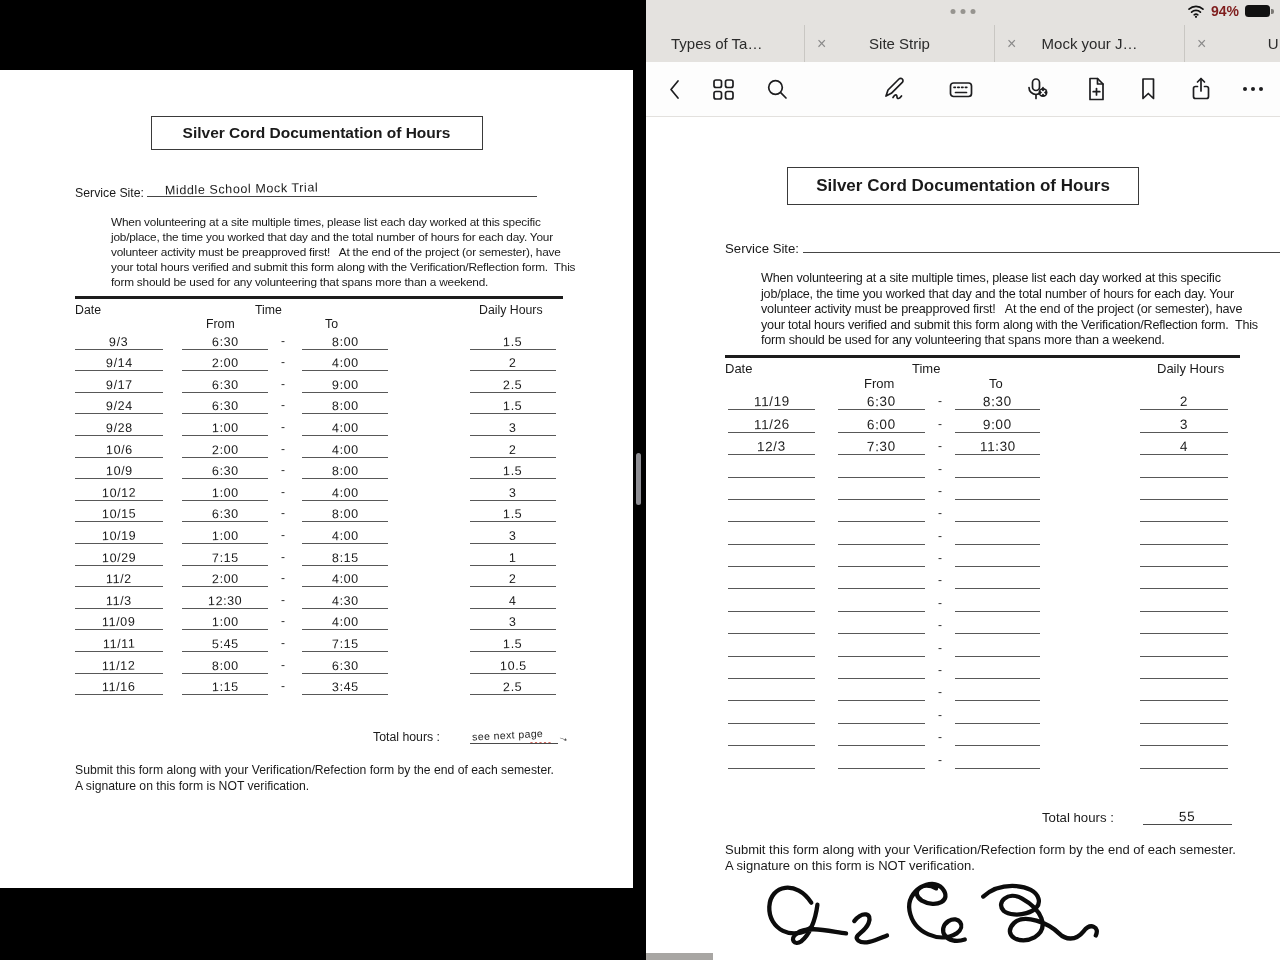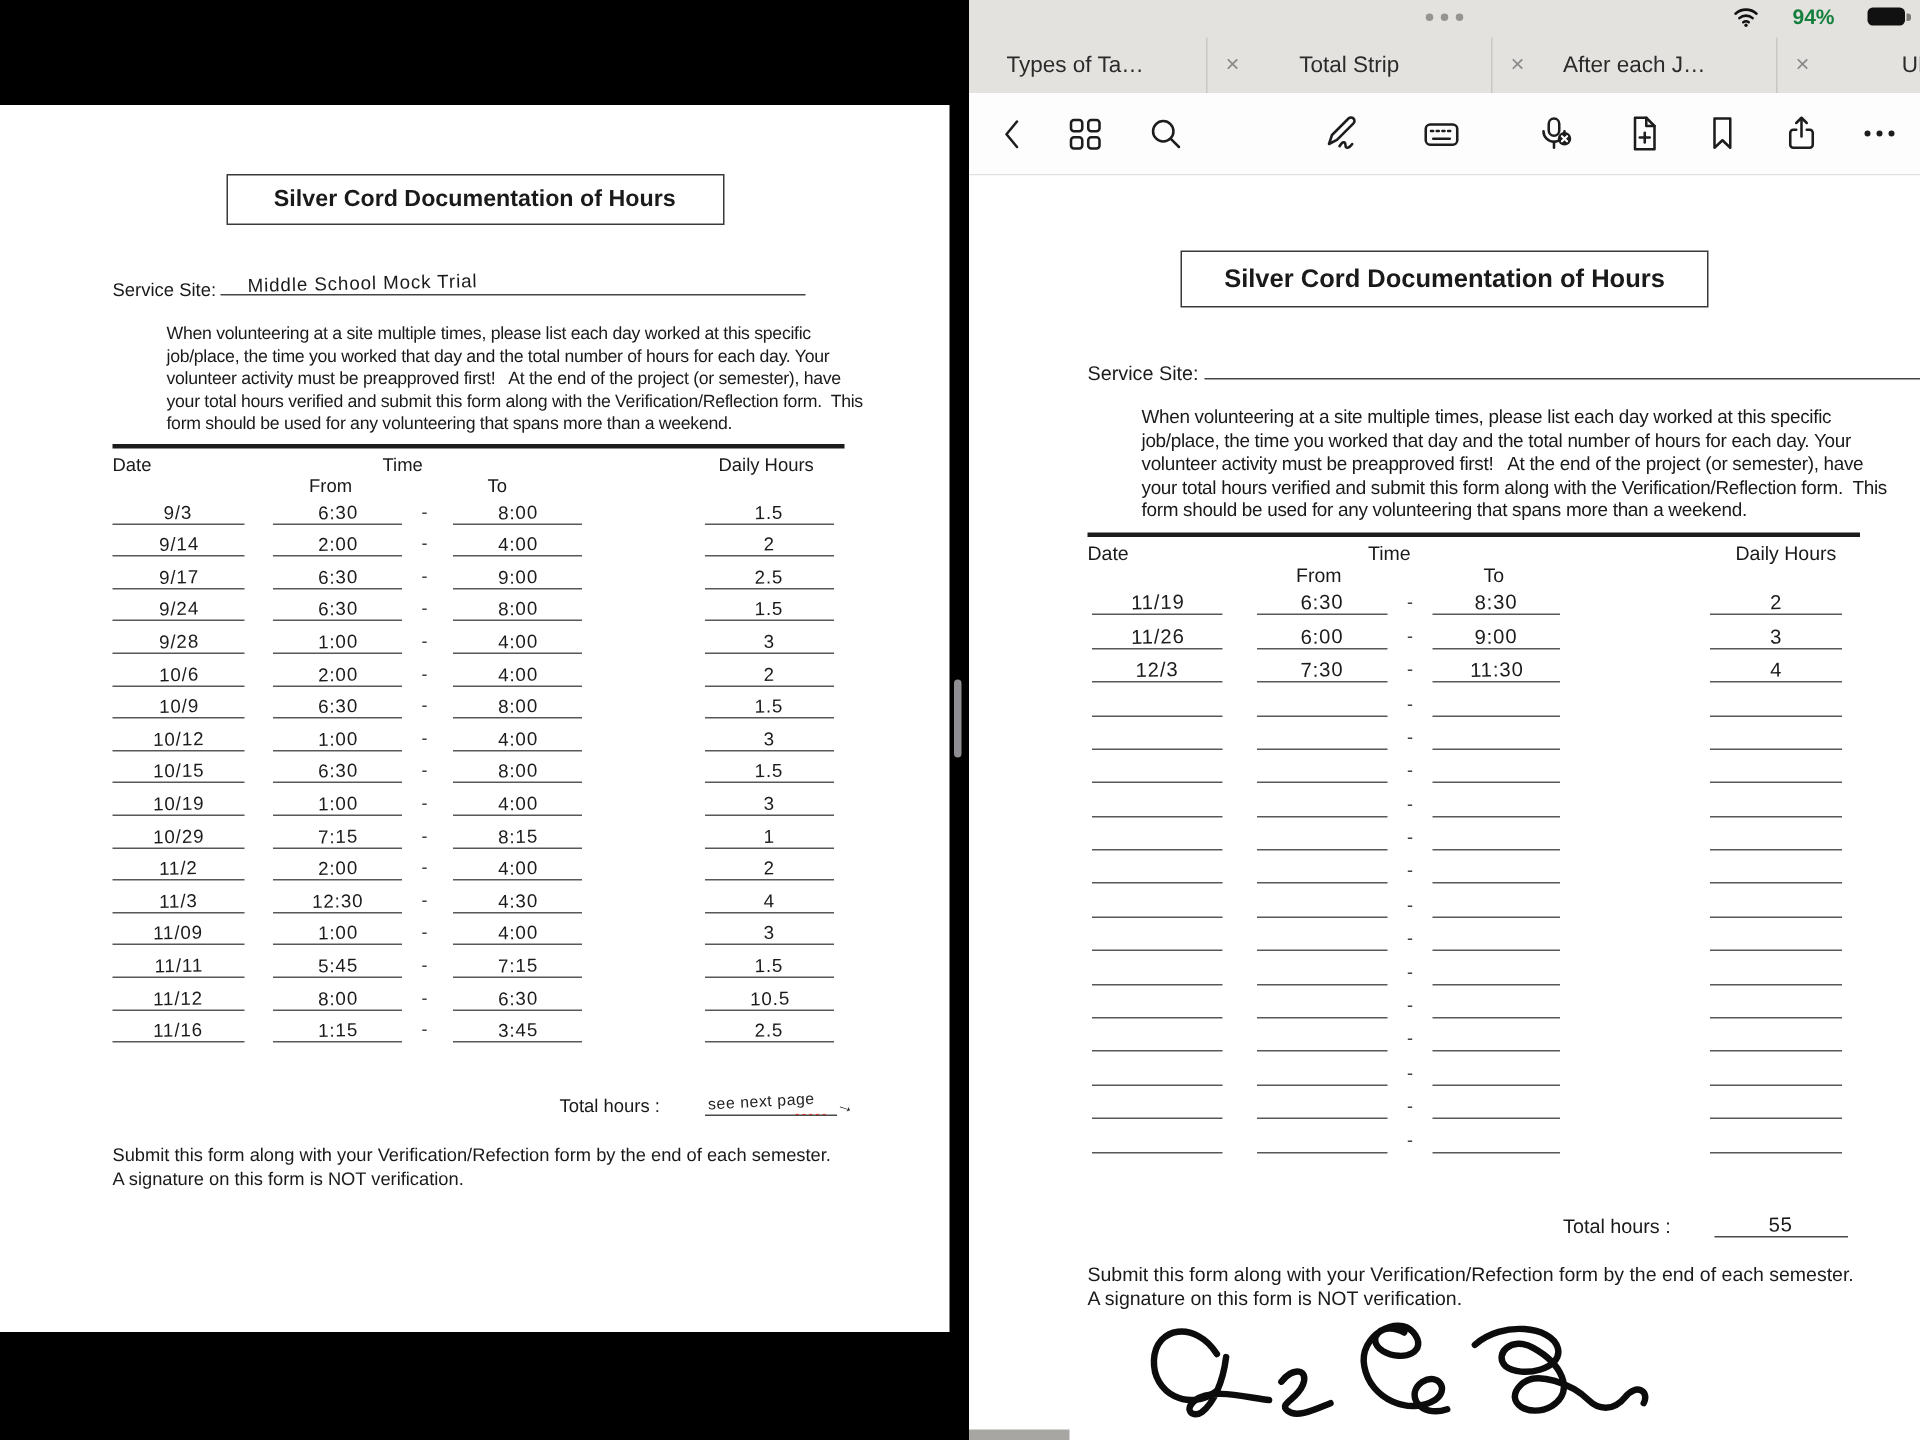--- a/index.html
+++ b/index.html
@@ -10,21 +10,21 @@
   .left-pane { position:absolute; left:0; top:0; width:646px; height:960px; background:#000; }
   .left-page { position:absolute; left:0; top:70px; width:633px; height:818px; background:#fff; color:#1a1a1a; }
   .scroll-pill { position:absolute; left:636px; top:453px; width:5px; height:52px; border-radius:3px; background:#8e8e93; }
 
   
   .right-pane { position:absolute; left:646px; top:0; width:634px; height:960px; background:#fff; overflow:hidden; }
   .topbars { position:absolute; left:0; top:0; width:100%; height:62px; background:#e4e2df; }
   .statusbar { position:absolute; left:0; top:0; width:100%; height:25px; }
   .multidots { position:absolute; left:50%; top:9px; transform:translateX(-50%); display:flex; gap:5px; }
   .multidots i { width:5px; height:5px; border-radius:50%; background:#96948f; }
-  .status-right { position:absolute; right:10px; top:3px; display:flex; align-items:center; gap:22px; color:#15803d; font-size:14px; font-weight:600;}
+  .status-right { position:absolute; right:10px; top:3px; display:flex; align-items:center; gap:6px; color:#7f1d1d; font-size:14px; font-weight:600;}
   .battery { position:relative; width:25px; height:12px; background:#111; border-radius:3.5px; }
   .battery:after { content:""; position:absolute; right:-3.5px; top:3.5px; width:2.5px; height:5px; background:#7c7a76; border-radius:0 2px 2px 0; }
   .tabbar { position:absolute; left:16px; top:25px; width:100%; height:37px; display:flex; }
   .tab { position:relative; height:100%; display:flex; align-items:center; justify-content:center;
     font-size:15px; color:#2b2b2b; border-left:1px solid #c9c7c3; overflow:hidden; flex:0 0 190px; }
   .tab:first-child { flex:0 0 142px; border-left:none; justify-content:flex-start; padding-left:9px; }
   .tab-close { position:absolute; left:12px; top:50%; transform:translateY(-50%); color:#8a8a8a; font-size:16px; line-height:1; }
   .tab:first-child .tab-close { display:none; }
   .tab-label { white-space:nowrap; }
 
@@ -438,26 +438,26 @@
       </div>
     </div>
     <div class="tabbar">
   <div class="tab">
 
     <span class="tab-label">Types of Ta…</span>
   </div>
 
   <div class="tab">
     <span class="tab-close">×</span>
-    <span class="tab-label">Total Strip</span>
+    <span class="tab-label">Site Strip</span>
   </div>
 
   <div class="tab">
     <span class="tab-close">×</span>
-    <span class="tab-label">After each J…</span>
+    <span class="tab-label">Mock your J…</span>
   </div>
 
   <div class="tab">
     <span class="tab-close">×</span>
     <span class="tab-label">UM</span>
   </div>
 </div>
   </div>
 
   <div class="toolbar">

